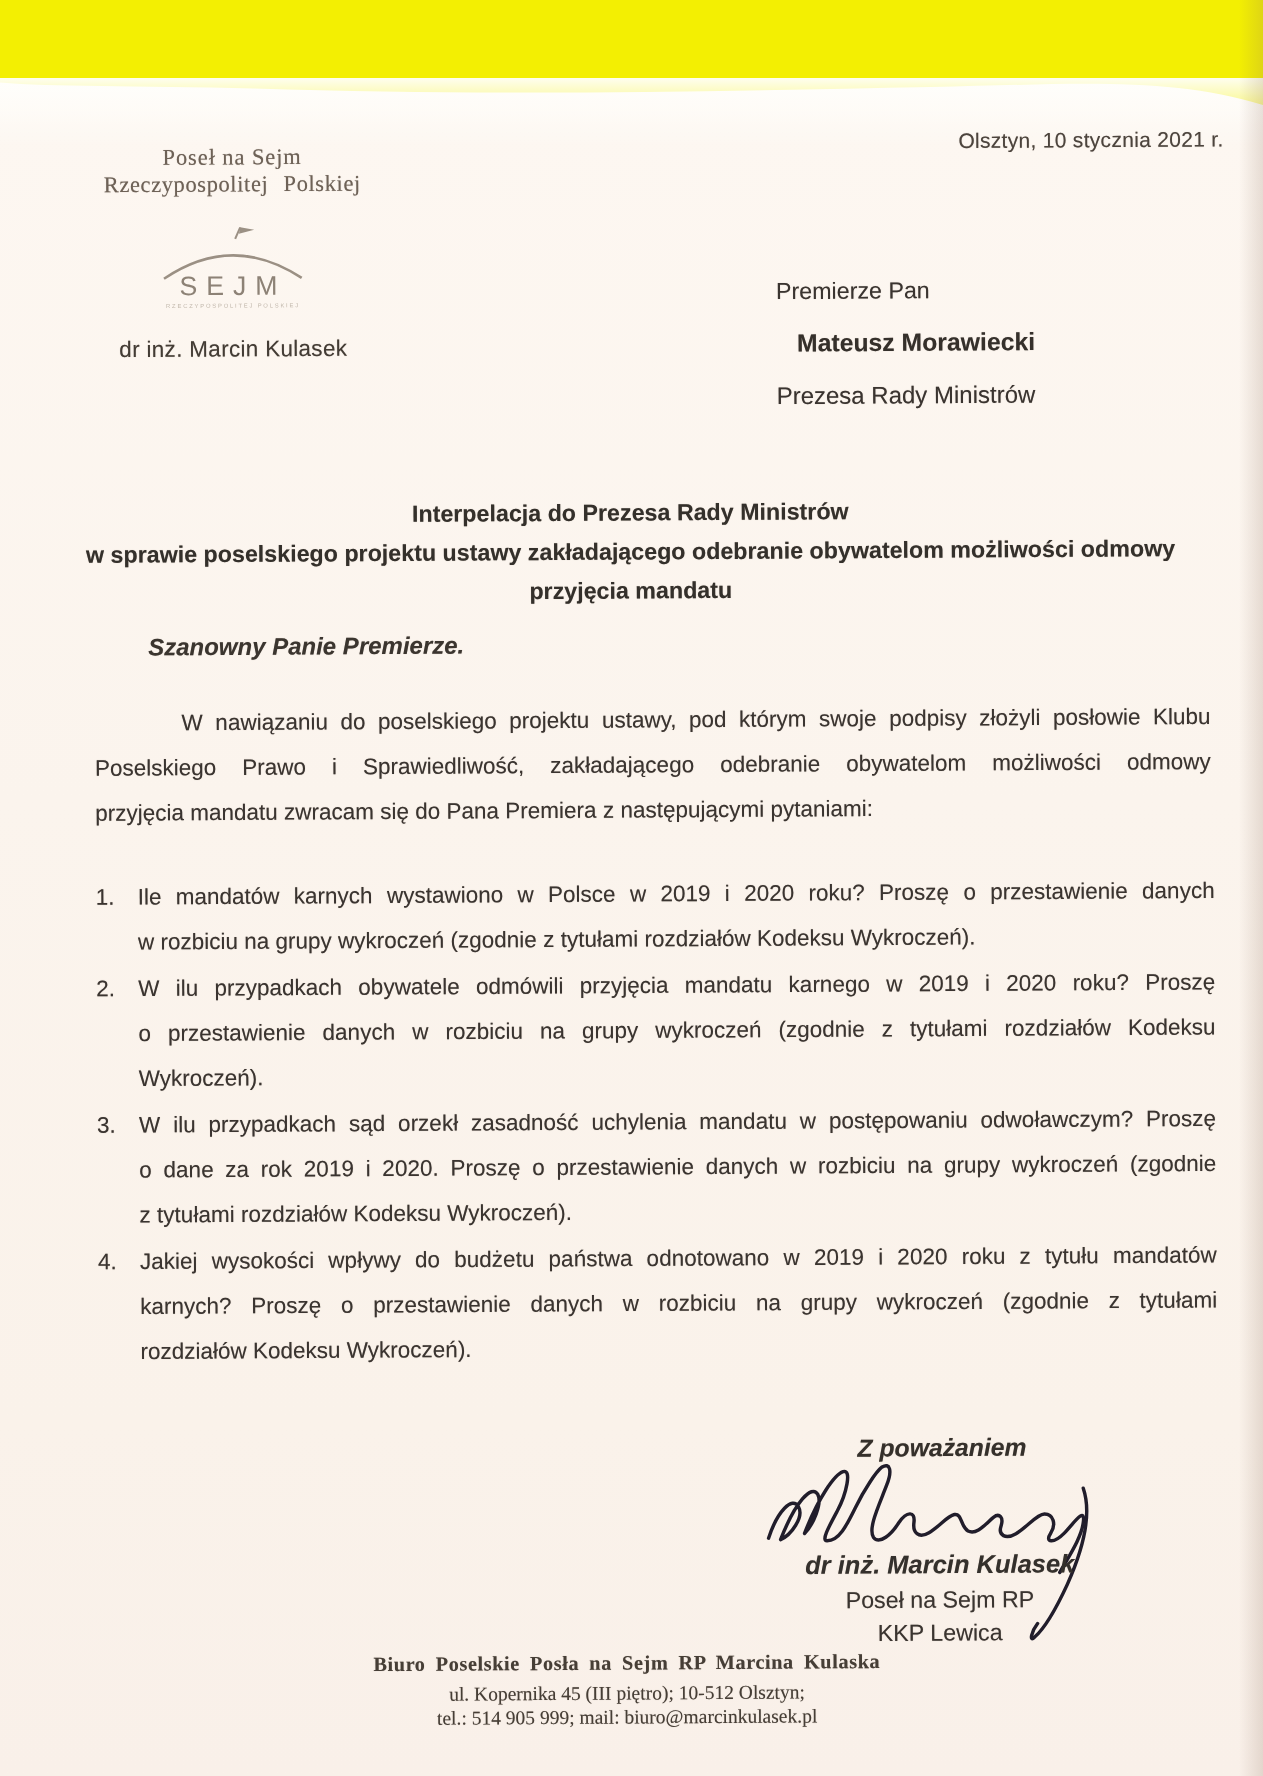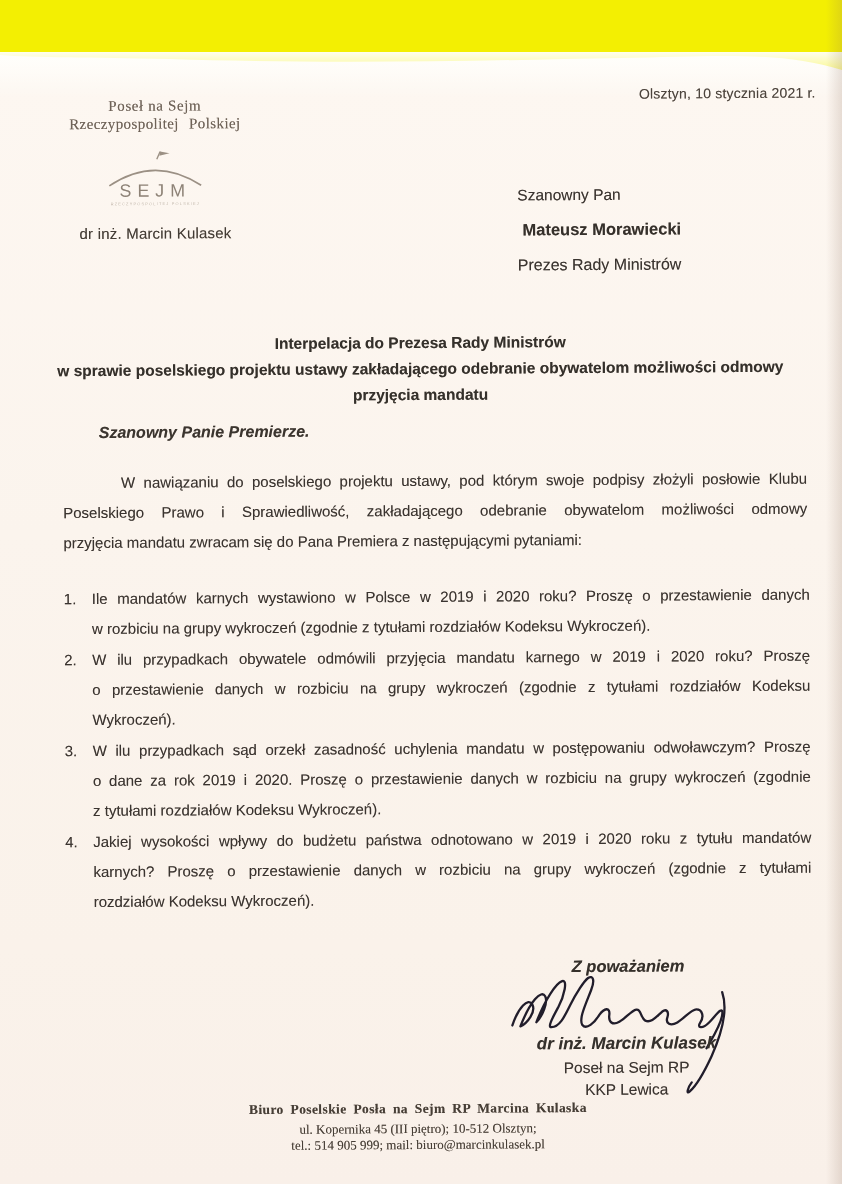--- a/index.html
+++ b/index.html
@@ -94,23 +94,23 @@
         <path d="M66,2 L77,4 L65,7 Z" fill="#9b9084"></path>
         <text x="60" y="55" text-anchor="middle" font-family="Liberation Sans, sans-serif" font-size="21" letter-spacing="7" fill="#8d8276">SEJM</text>
         <text x="60" y="65" text-anchor="middle" font-family="Liberation Sans, sans-serif" font-size="4.6" letter-spacing="1.4" fill="#b3a89b" opacity="0.8">RZECZYPOSPOLITEJ POLSKIEJ</text>
       </svg>
       <div class="lh-name txt">dr inż. Marcin Kulasek</div>
     </div>
 
     <div class="abs date txt">Olsztyn, 10 stycznia 2021 r.</div>
 
     <div class="abs recipient">
-      <div class="rcp-salutation txt">Szanowny Pan</div>
+      <div class="rcp-salutation txt">Premierze Pan</div>
       <div class="rcp-name txt">Mateusz Morawiecki</div>
-      <div class="rcp-title txt">Prezes Rady Ministrów</div>
+      <div class="rcp-title txt">Prezesa Rady Ministrów</div>
     </div>
 
     <div class="abs subject">
       <div class="txt">Interpelacja do Prezesa Rady Ministrów</div>
       <div class="txt">w sprawie poselskiego projektu ustawy zakładającego odebranie obywatelom możliwości odmowy</div>
       <div class="txt">przyjęcia mandatu</div>
     </div>
 
     <div class="abs greeting txt">Szanowny Panie Premierze.</div>
 

